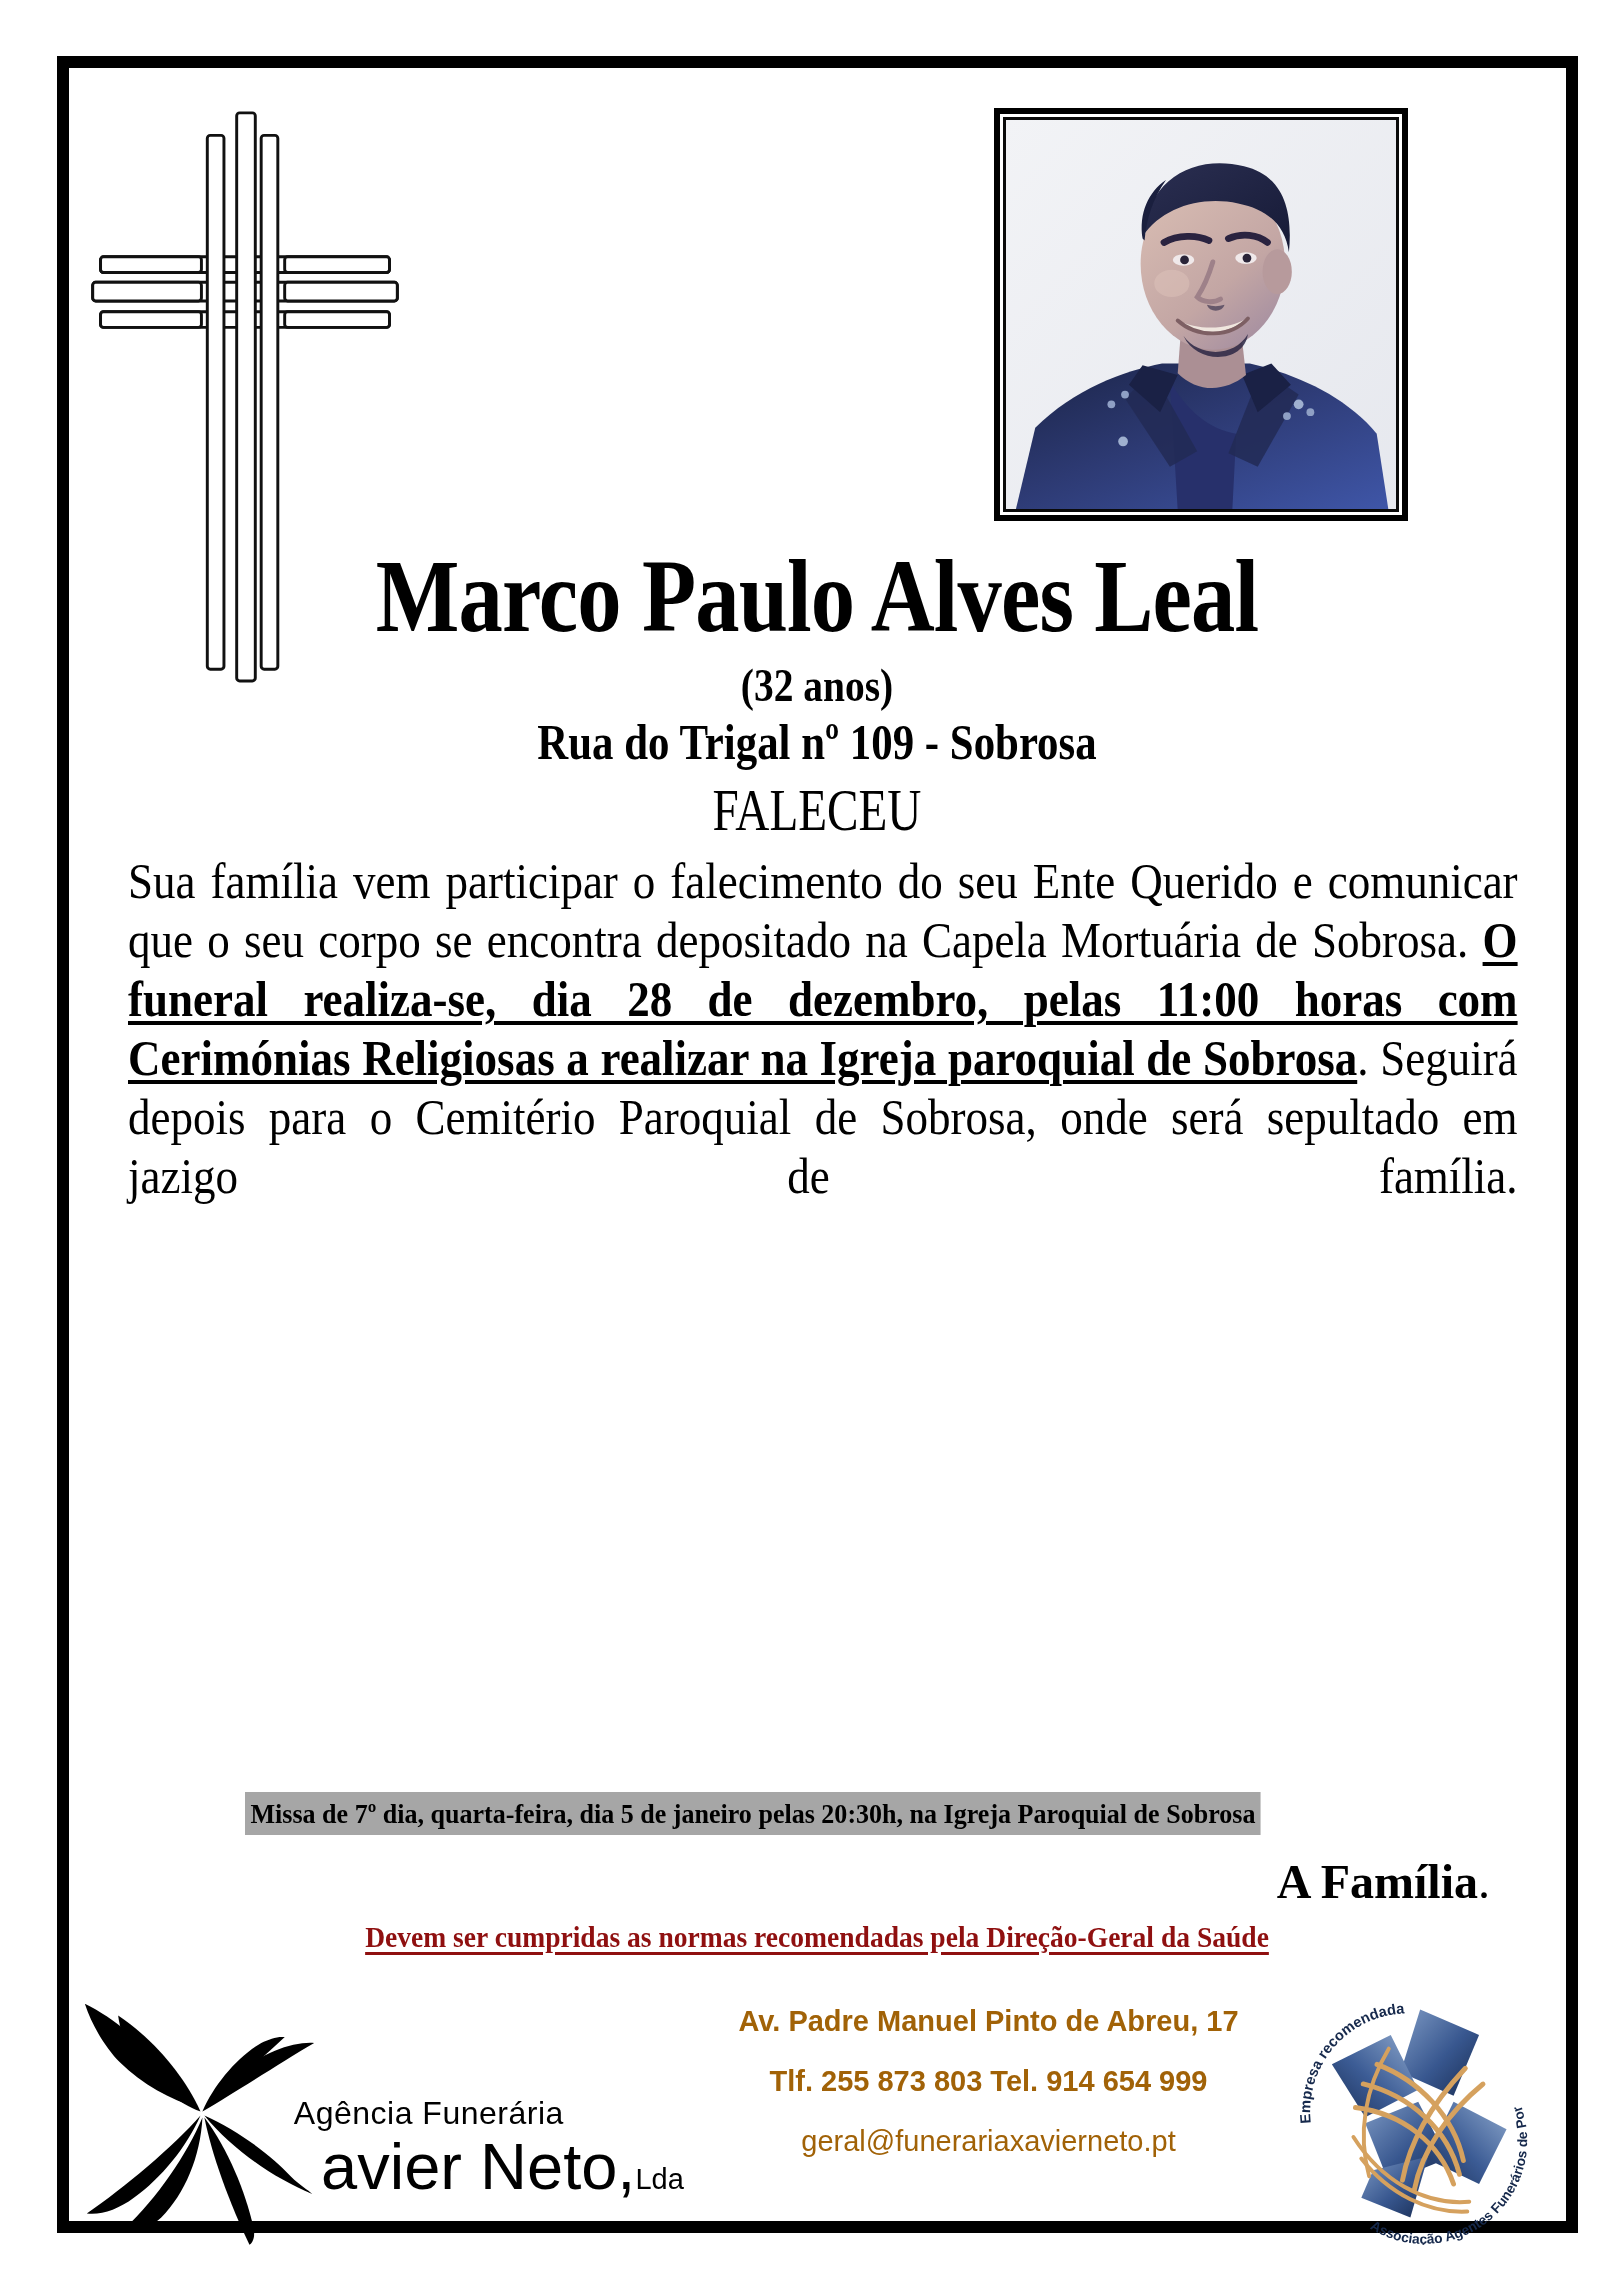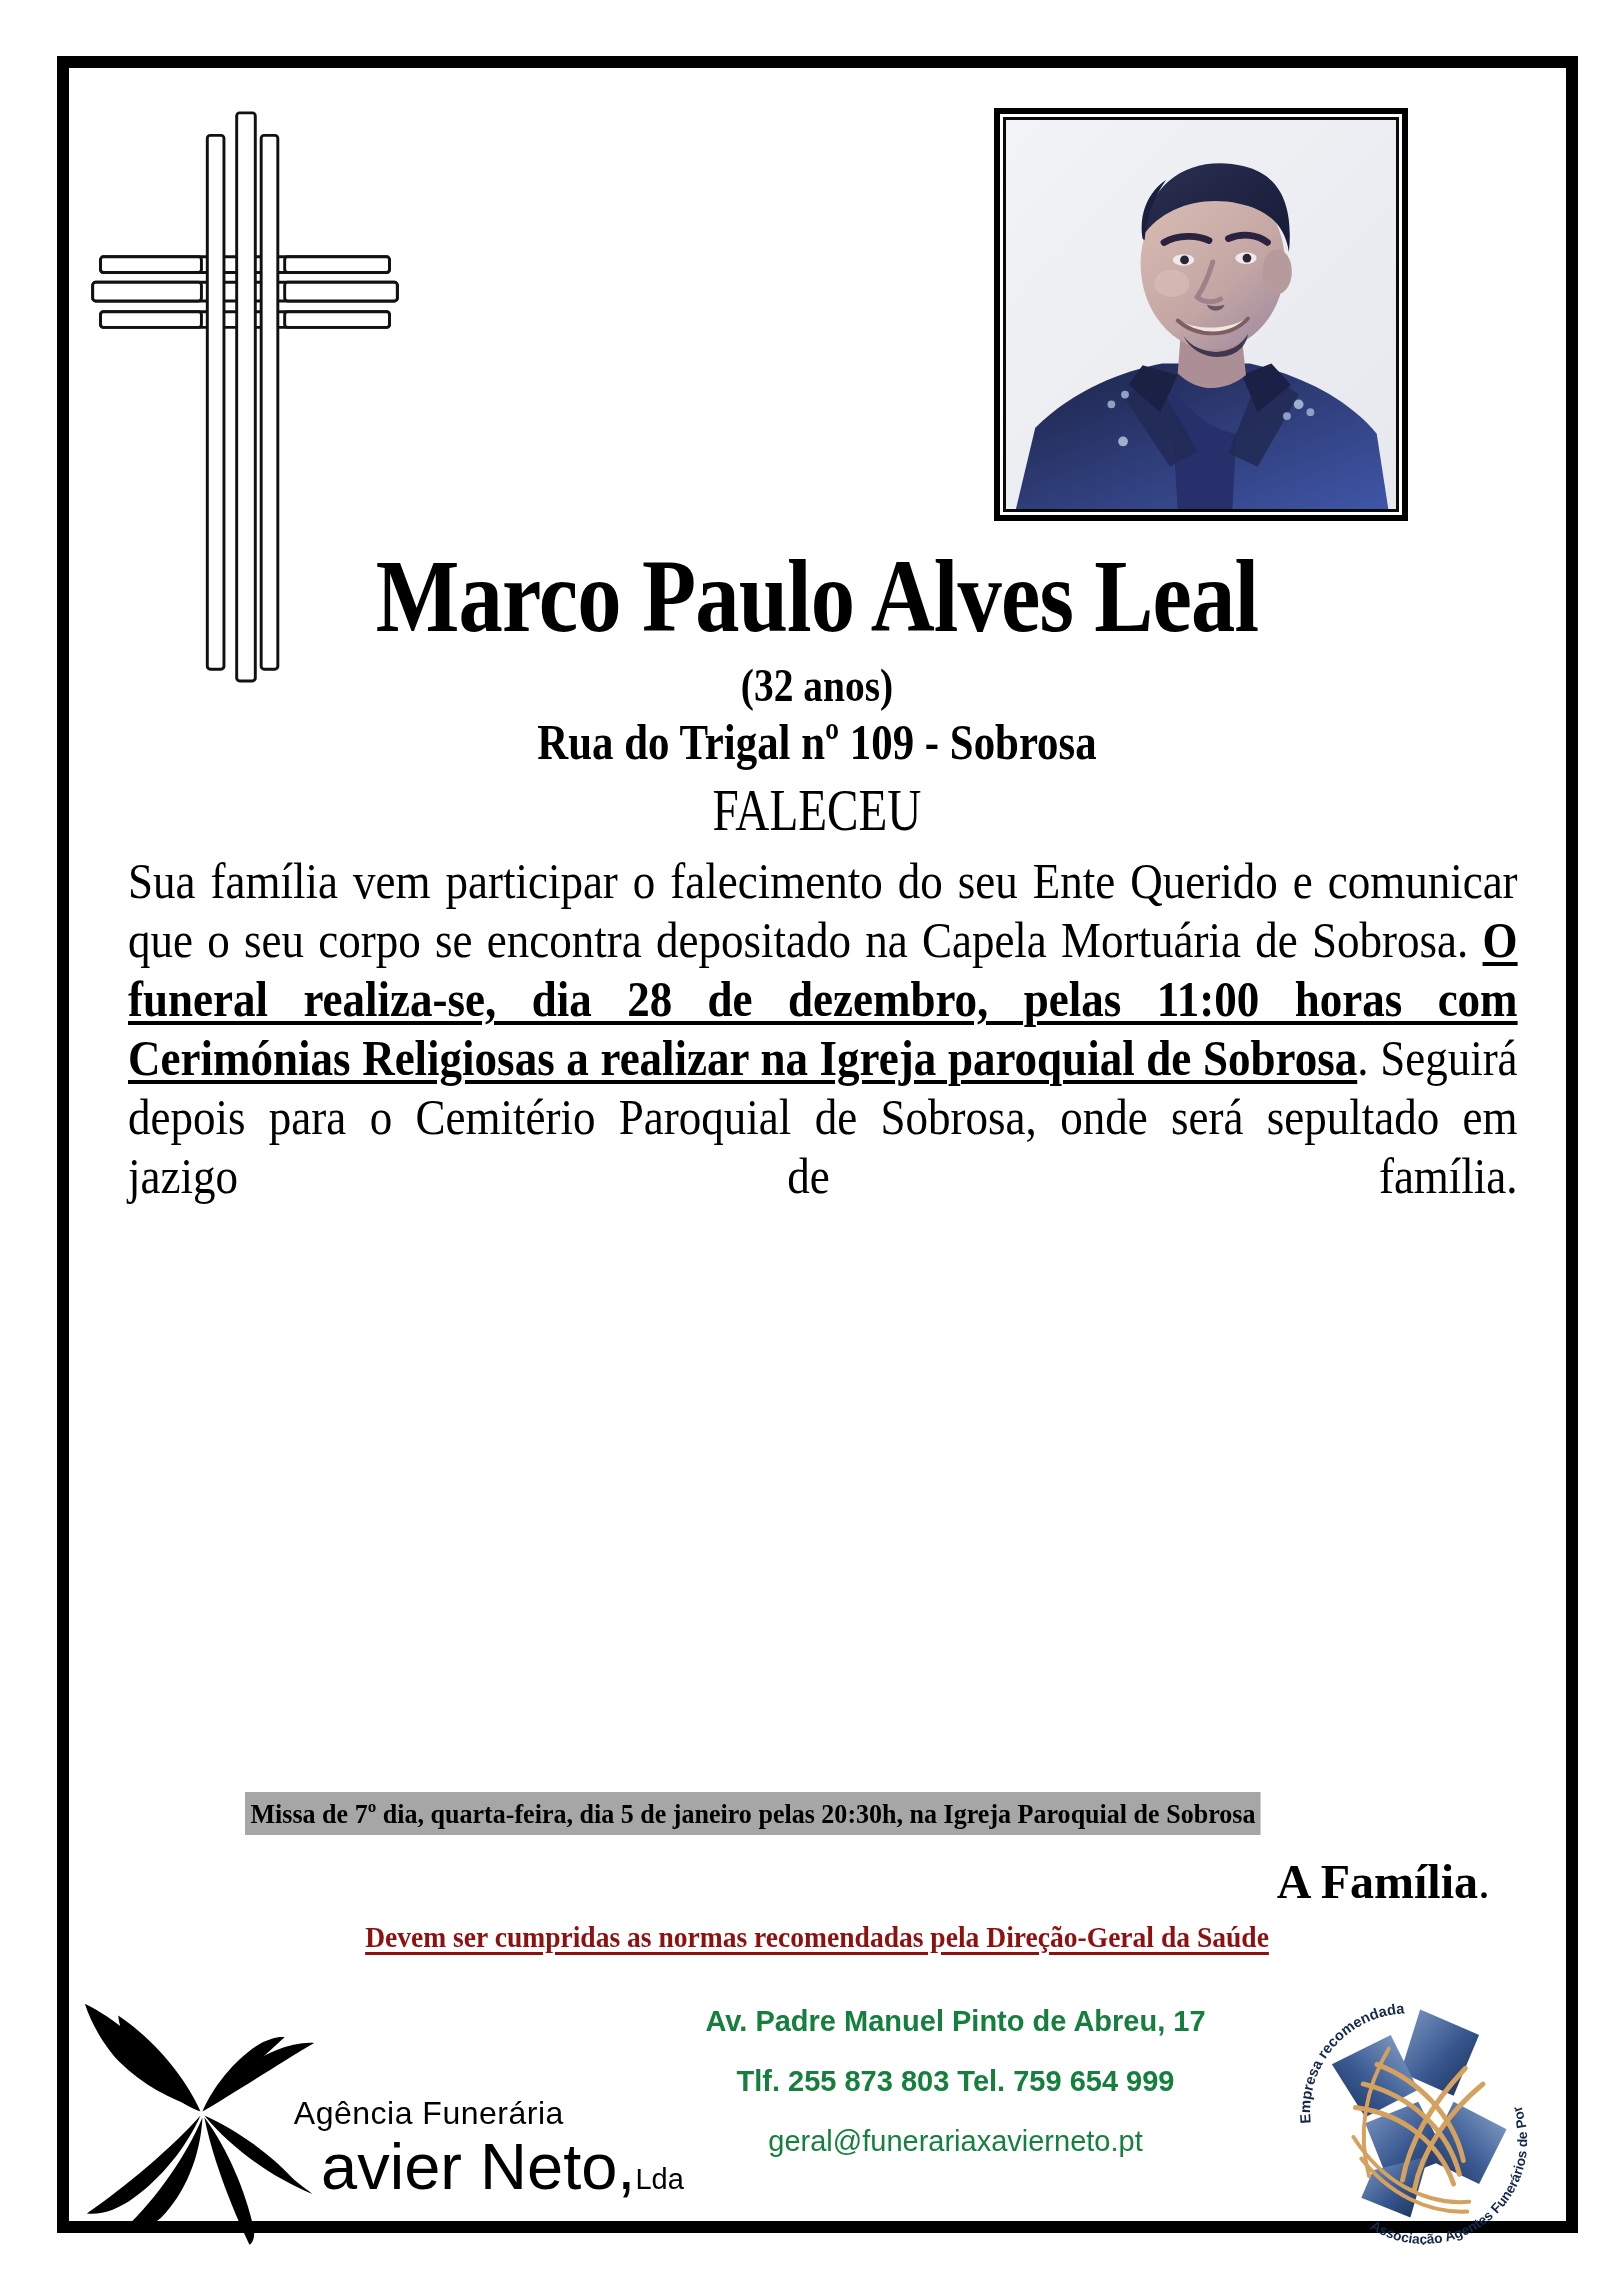--- a/index.html
+++ b/index.html
@@ -240,26 +240,26 @@
     white-space: nowrap;
     text-align: right;
   }
   #agency-name .lda {
     font-size: 29px;
     vertical-align: baseline;
   }
 
   #contact-block {
     position: absolute;
-    left: 612px;
+    left: 645px;
     top: 27.4px;
     width: 549px;
     text-align: center;
     font-family: "Liberation Sans", sans-serif;
-    color: #15803d;
+    color: #a16207;
     font-size: 29px;
     line-height: 1.38;
   }
   #contact-block .addr { font-weight: bold; }
   #contact-block .phones { font-weight: bold; margin-top: 19.6px; }
   #contact-block .email { margin-top: 19.6px; }
   #contact-block .web { margin-top: 2px; }
 
   #assoc-seal {
     position: absolute;
@@ -404,21 +404,21 @@
           </svg>
         </div>
         <div id="logo-text">
           <div id="agency-kicker">Agência Funerária</div>
           <div id="agency-name"><span>avier Neto,</span><span class="lda">Lda</span></div>
         </div>
       </div>
 
       <div id="contact-block">
         <div class="addr">Av. Padre Manuel Pinto de Abreu, 17</div>
-        <div class="phones">Tlf. 255 873 803   Tel. 759 654 999</div>
+        <div class="phones">Tlf. 255 873 803   Tel. 914 654 999</div>
         <div class="email">geral@funerariaxavierneto.pt</div>
       </div>
 
       <div id="assoc-seal">
         <svg width="265" height="271" viewBox="0 0 270 276" xmlns="http://www.w3.org/2000/svg">
           <defs>
             <linearGradient id="bl1" x1="0" y1="0" x2="1" y2="1">
               <stop offset="0%" stop-color="#7e9ac4"></stop>
               <stop offset="55%" stop-color="#38578f"></stop>
               <stop offset="100%" stop-color="#182c52"></stop>

